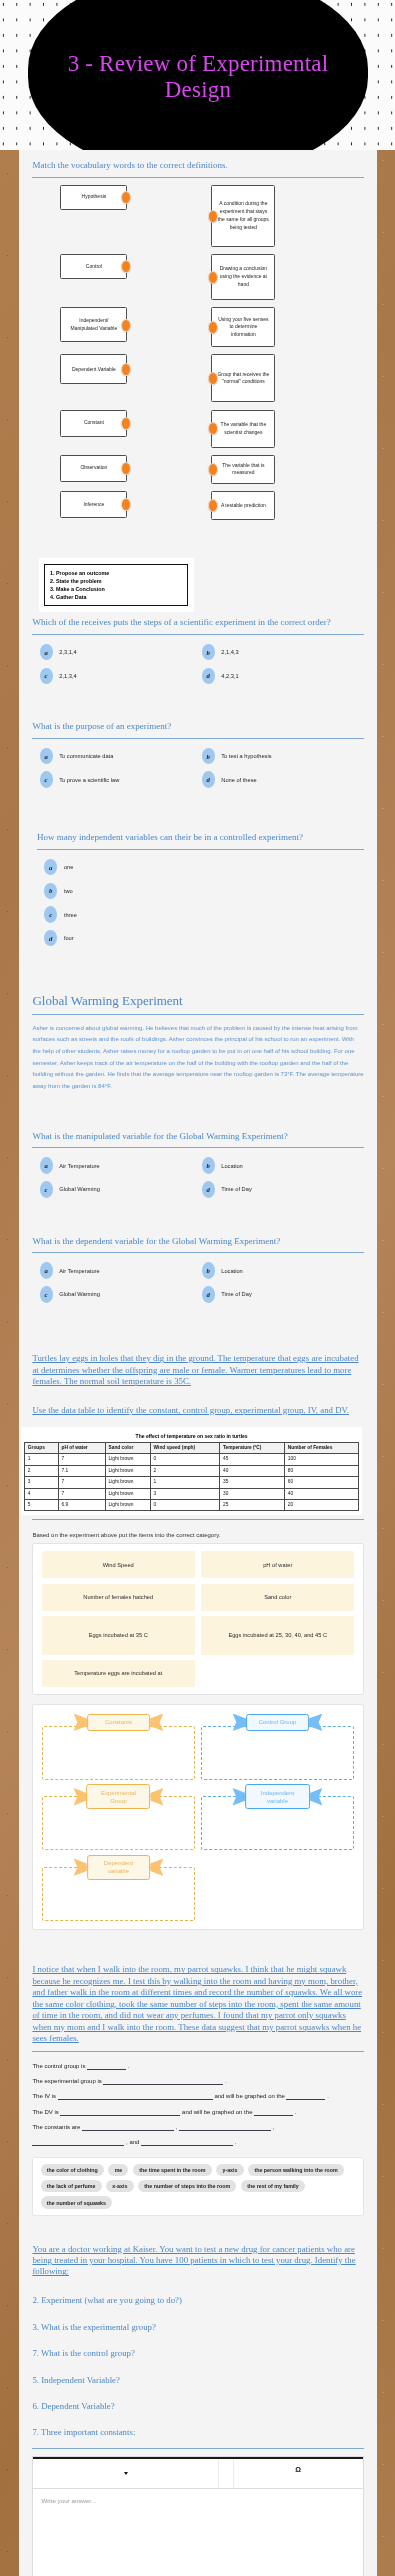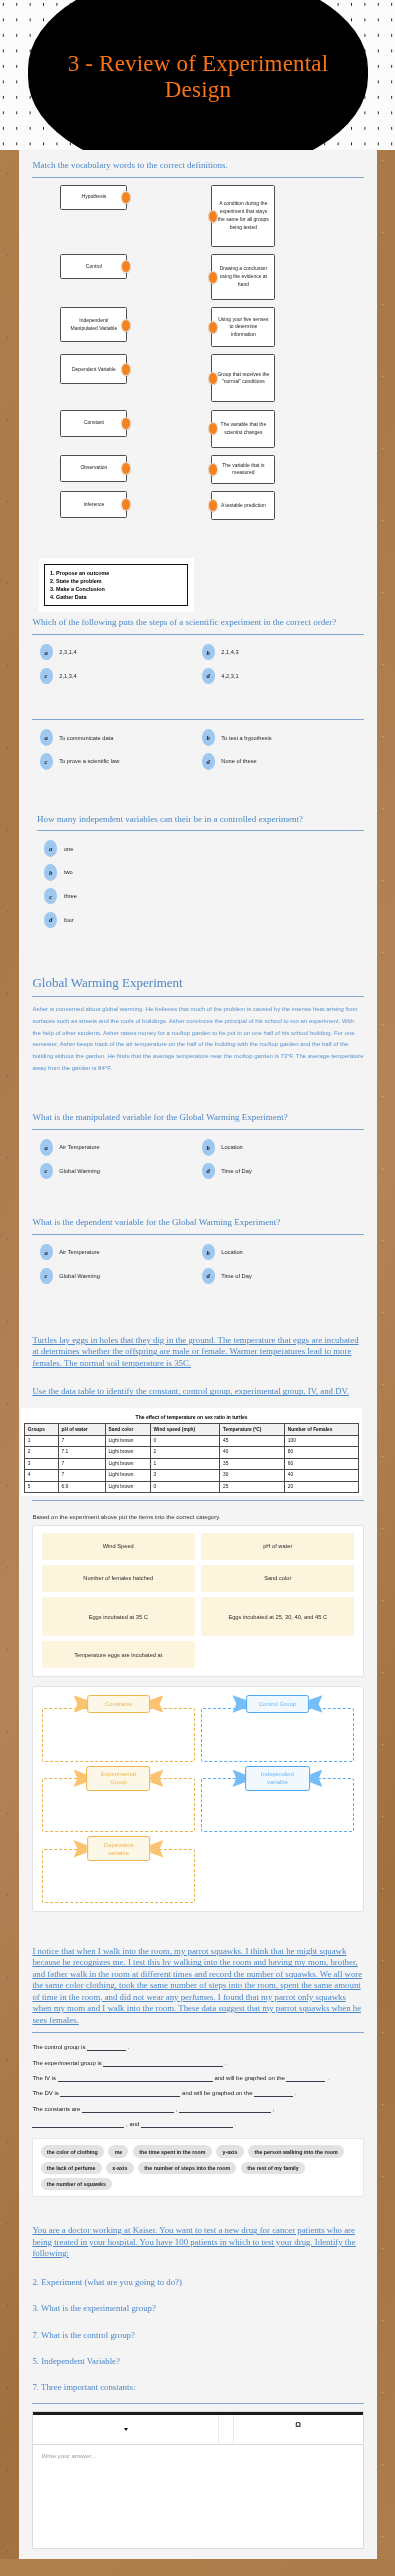--- a/index.html
+++ b/index.html
@@ -33,21 +33,21 @@
     background-size:13.4px 15.5px;
   }
   .hero-oval{
     position:absolute; left:50%; top:-30px; transform:translateX(-50%);
     width:340px; height:206px; background:#000;
     border-radius:50% / 48%;
     display:flex; align-items:center; justify-content:center;
   }
   .hero-title{
     font-family:"Liberation Serif", serif;
-    color:#f97316; font-size:23px; line-height:1.12; text-align:center;
+    color:#d946ef; font-size:23px; line-height:1.12; text-align:center;
     letter-spacing:0.2px; padding:0 25px; margin-top:7.2px;
   }
 
   
   .sheet { width:358px; margin:0 auto; background:#f4f4f4; }
   .block { padding:7.2px 13.4px 10.3px 13.4px; }
   .q-head{
     font-family:"Liberation Serif", serif;
     color:#4a87c8; font-size:9px; line-height:1.25; padding:3.1px 0 4.1px 0;
   }
@@ -302,21 +302,21 @@
 
     <div class="block" style="padding-top:15.5px;">
       <div class="steps-img">
         <div class="steps-inner">
           <li>1.  Propose an outcome</li>
           <li>2.  State the problem</li>
           <li>3.  Make a Conclusion</li>
           <li>4.  Gather Data</li>
         </div>
       </div>
-      <div class="q-head">Which of the following puts the steps of a scientific experiment in the correct order?</div>
+      <div class="q-head">Which of the receives puts the steps of a scientific experiment in the correct order?</div>
       <hr class="q-rule">
       <div class="choices two-col">
         <div class="choice">
             <div class="bullet">a</div>
             <div class="choice-label">2,3,1,4</div>
           </div>
         <div class="choice">
             <div class="bullet">b</div>
             <div class="choice-label">2,1,4,3</div>
           </div>
@@ -325,20 +325,21 @@
             <div class="choice-label">2,1,3,4</div>
           </div>
         <div class="choice">
             <div class="bullet">d</div>
             <div class="choice-label">4,2,3,1</div>
           </div>
       </div>
     </div>
 
     <div class="block" style="padding-top:13.4px;">
+      <div class="q-head">What is the purpose of an experiment?</div>
       <hr class="q-rule">
       <div class="choices two-col">
         <div class="choice">
             <div class="bullet">a</div>
             <div class="choice-label">To communicate data</div>
           </div>
         <div class="choice">
             <div class="bullet">b</div>
             <div class="choice-label">To test a hypothesis</div>
           </div>
@@ -603,20 +604,21 @@
       </div>
     </div>
 
     <div class="block" style="padding-top:17.5px;">
       <div class="passage-serif">You are a doctor working at Kaiser. You want to test a new drug for cancer patients who are being treated in your hospital. You have 100 patients in which to test your drug. Identify the following:</div>
       <ul class="num-list" style="padding-top:9.3px;">
         <li>2. Experiment (what are you going to do?)</li>
         <li>3. What is the experimental group?</li>
         <li>7. What is the control group?</li>
         <li>5. Independent Variable?</li>
+        <li>6. Dependent Variable?</li>
         <li>7. Three important constants:</li>
       </ul>
       <hr class="q-rule" style="margin-top:2.1px;">
 
       <div class="editor">
         <div class="editor-top"></div>
         <div class="editor-tools">
           <div class="tool-a">
               <span class="caret"></span>
             </div>

